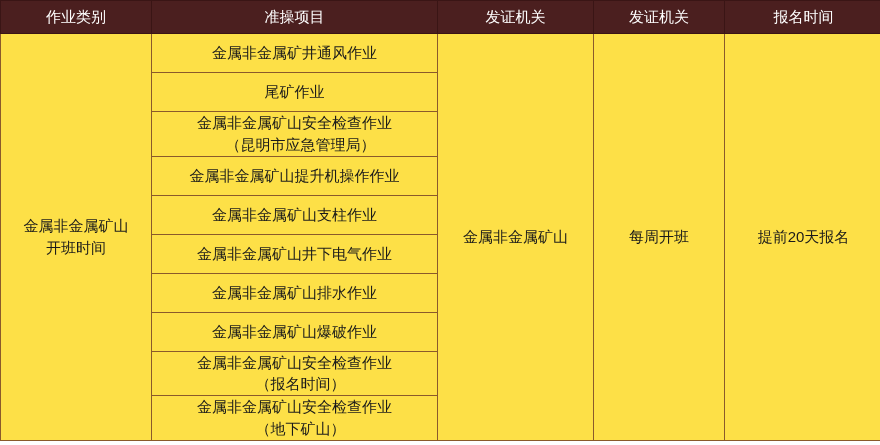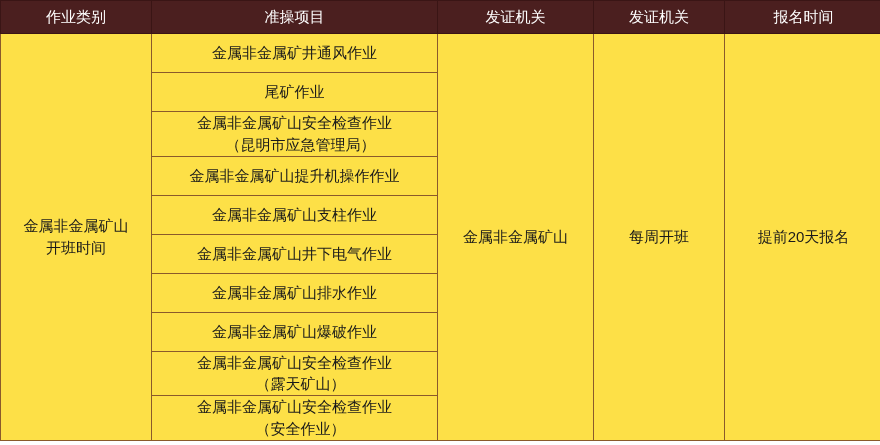--- a/index.html
+++ b/index.html
@@ -133,24 +133,24 @@
         </td>
       </tr>
       <tr>
         <td class="item-cell">
           <span>金属非金属矿山爆破作业</span>
         </td>
       </tr>
       <tr>
         <td class="item-cell">
           <span>金属非金属矿山安全检查作业</span>
-          <span class="line2">（露天矿山）</span>
+          <span class="line2">（报名时间）</span>
         </td>
       </tr>
       <tr>
         <td class="item-cell">
           <span>金属非金属矿山安全检查作业</span>
-          <span class="line2">（安全作业）</span>
+          <span class="line2">（地下矿山）</span>
         </td>
       </tr>
     </tbody>
   </table>
 </div>
 
 </body></html>

